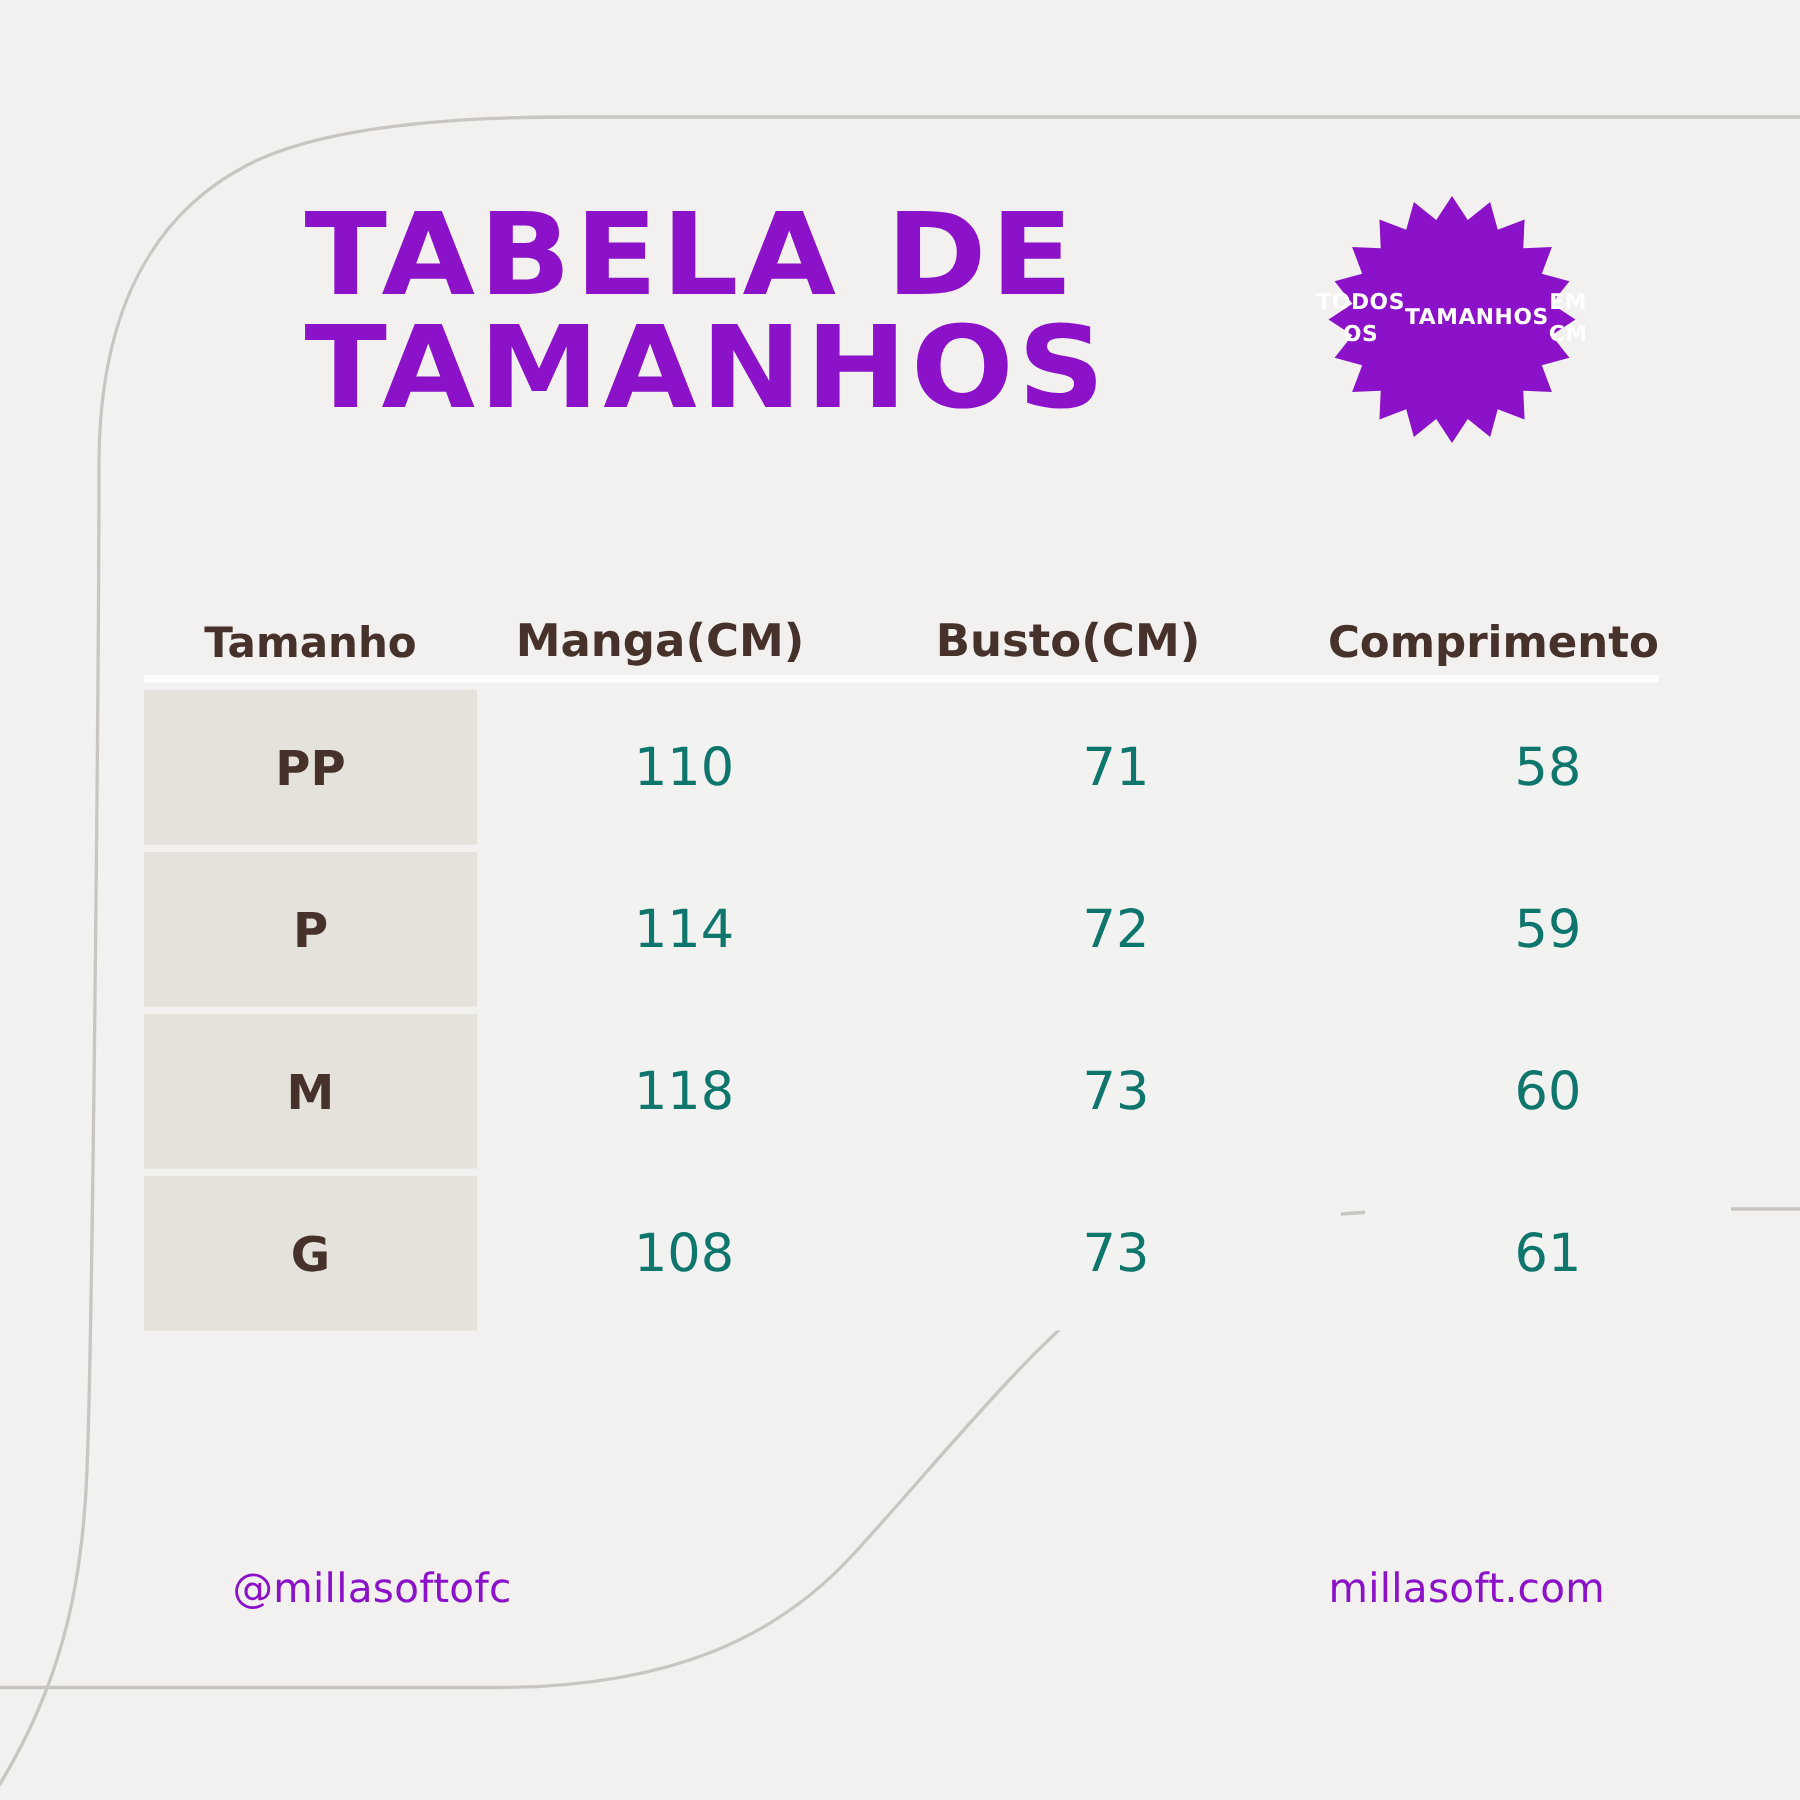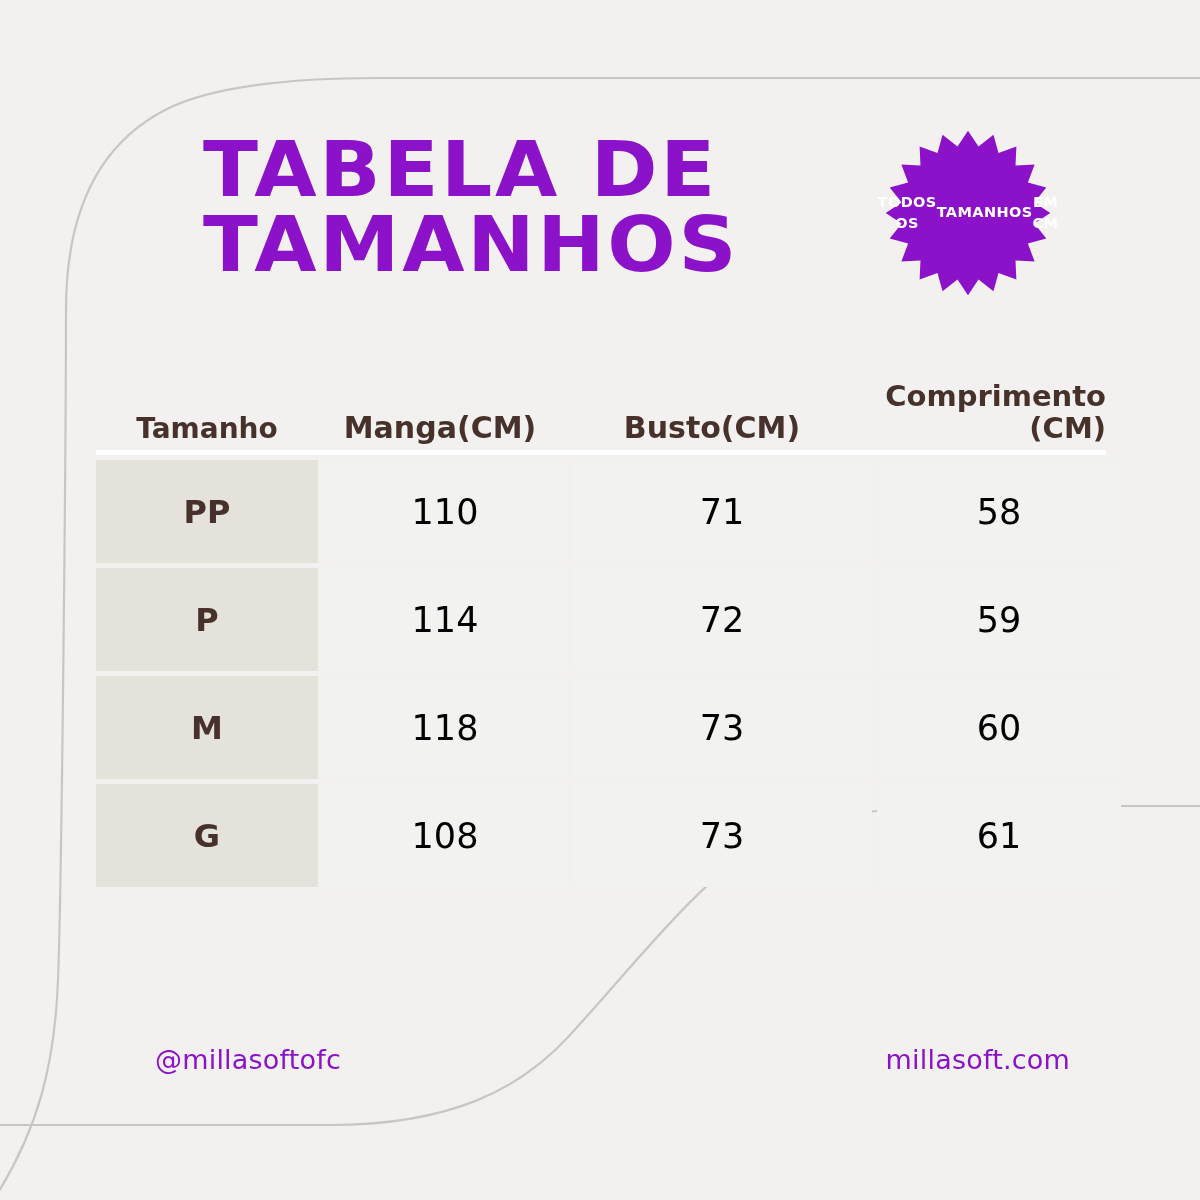--- a/index.html
+++ b/index.html
@@ -111,31 +111,31 @@
   }
   .th-1 { font-size: 28px; }
   .th-2 { font-size: 30px; }
   .th-3 { font-size: 30px; }
   .th-4 { font-size: 29px; text-align: right; }
   .th-4 .th-sub { display: block; }
 
   .tbody {
     display: grid;
     grid-template-columns: 222px 244px 300px 244px;
-    gap: 5px 5px;
+    gap: 5px 16px;
     border-top: 5px solid #ffffff;
     padding-top: 5px;
   }
   .td {
     height: 103px;
     display: flex;
     align-items: center;
     justify-content: center;
     background: #f2f2f0;
-    color: #000000;
+    color: #0f766e;
     font-family: "DejaVu Sans", sans-serif;
     font-size: 35px;
     font-weight: 400;
   }
   .td-size {
     background: #e5e2dc;
     font-weight: bold;
     font-size: 32px;
     color: #46322a;
     font-family: "DejaVu Sans", sans-serif;
@@ -186,21 +186,20 @@
   </div>
 
   <div class="table-wrap">
 
     <div class="thead">
       <div class="th th-1">Tamanho</div>
       <div class="th th-3">Manga(CM)</div>
       <div class="th th-2">Busto(CM)</div>
       <div class="th th-4">
         <span>Comprimento</span>
-        <span class="th-sub">(CM)</span>
       </div>
     </div>
 
     <div class="tbody" id="tbody">
         <div class="td td-size">PP</div>
         <div class="td">110</div>
         <div class="td">71</div>
         <div class="td">58</div>
         <div class="td td-size">P</div>
         <div class="td">114</div>

